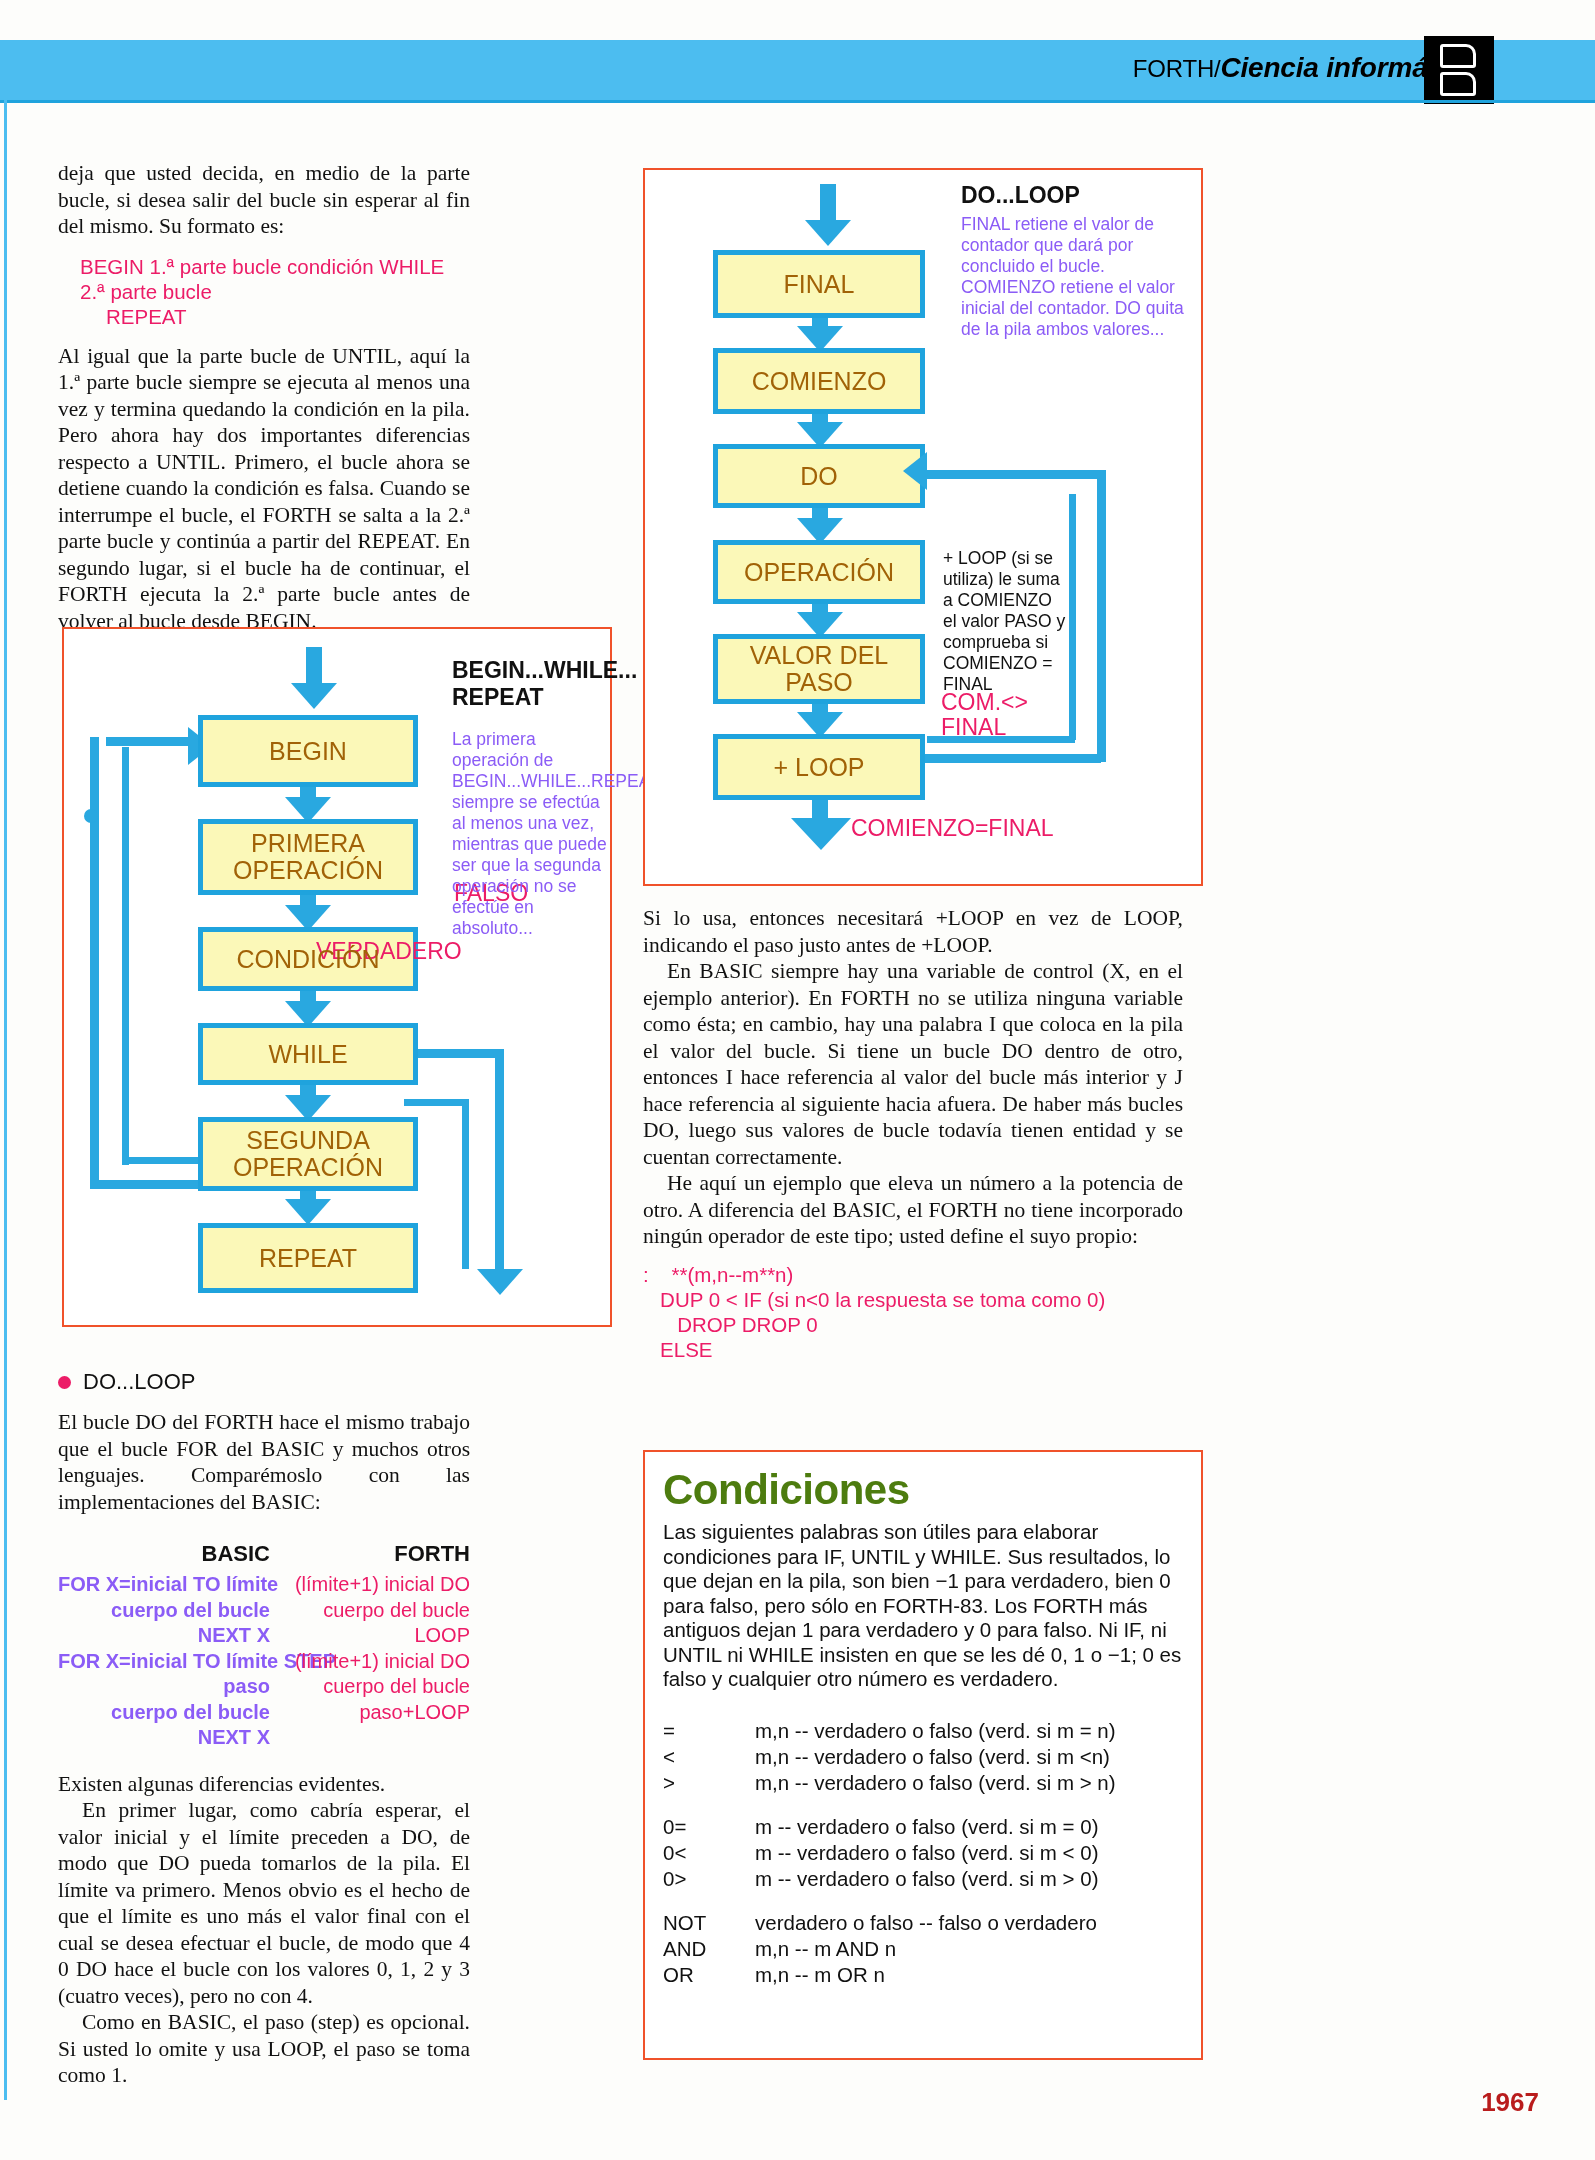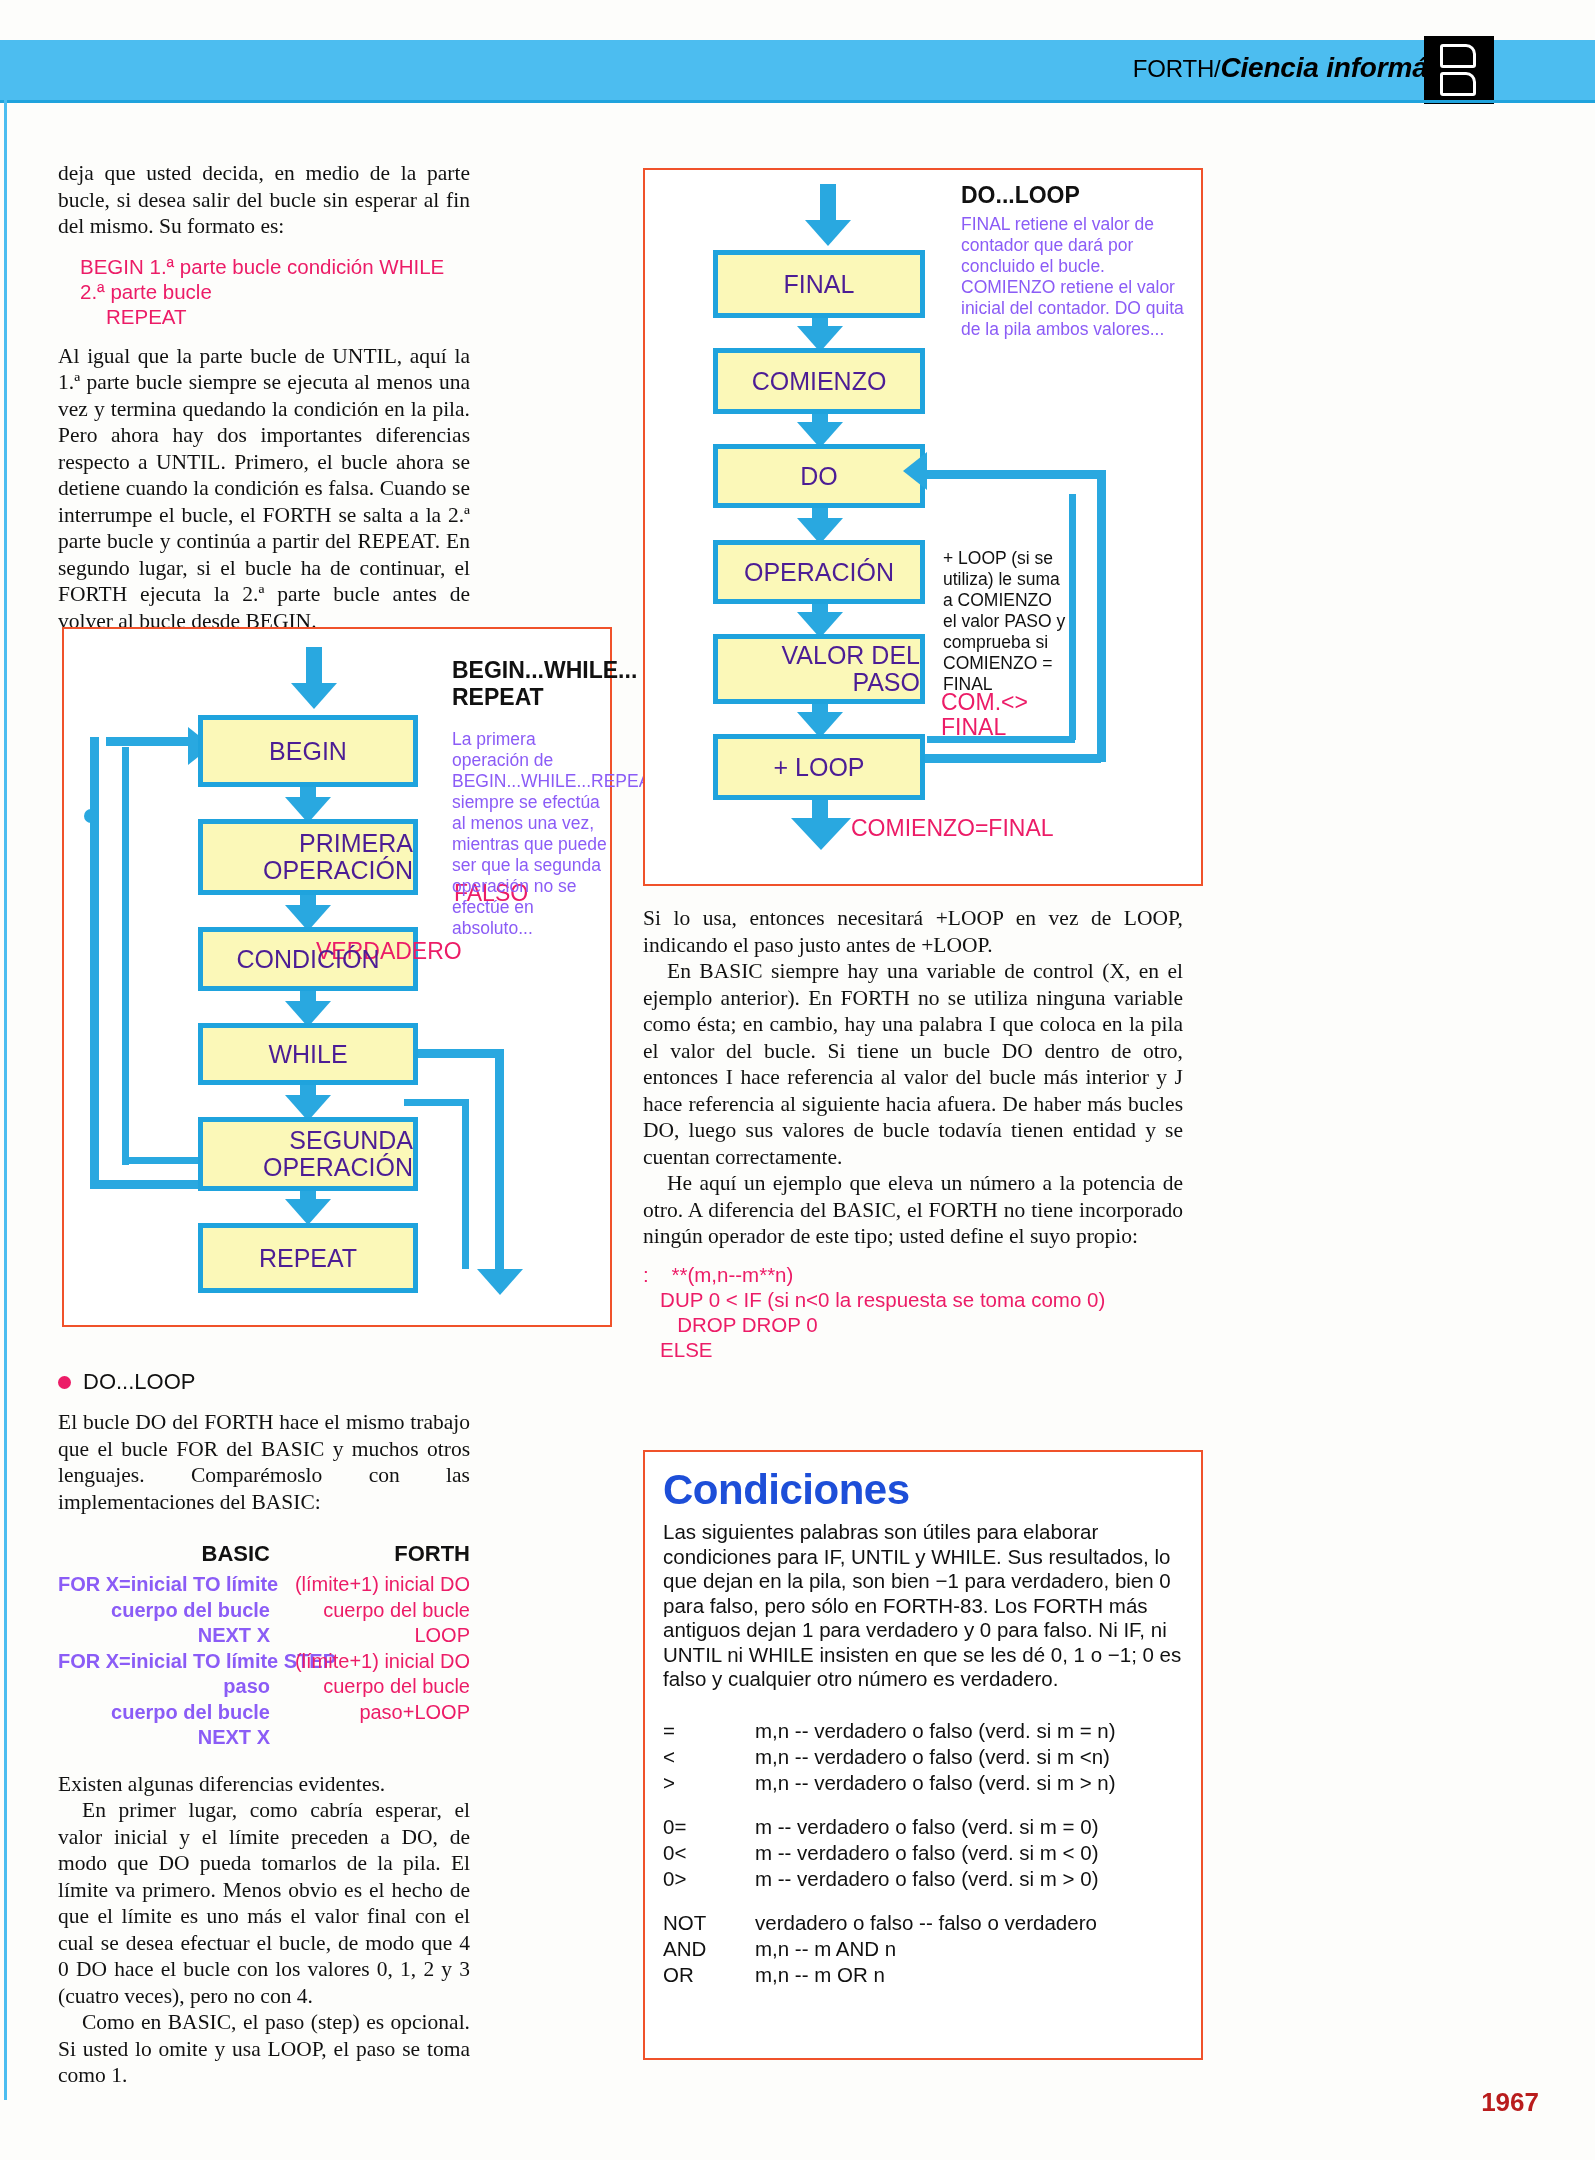--- a/index.html
+++ b/index.html
@@ -92,23 +92,23 @@
   .figbox{
     position:absolute; border:2px solid #f0522a; background:#fff;
   }
 
   
   .node{
     position:absolute;
     background:#fbf8b8;
     border:5px solid #1fa3dd;
     display:flex; align-items:center; justify-content:center;
-    text-align:right;
-    font-family:"Liberation Sans", sans-serif;
-    color:#4c1d95; font-weight:500;
+    text-align:center;
+    font-family:"Liberation Sans", sans-serif;
+    color:#a16207; font-weight:500;
     line-height:1.08;
   }
   .node::after{
     content:""; position:absolute; left:10px; top:10px;
     width:100%; height:100%;
     background:
       repeating-linear-gradient(0deg,#7fd4f5 0 2px,transparent 2px 4px),
       repeating-linear-gradient(90deg,#7fd4f5 0 2px,transparent 2px 4px);
     background-color:#bfe9fb;
     z-index:-1;
@@ -156,21 +156,21 @@
     color:#111; font-size:17.5px; line-height:21px; font-weight:500;
   }
 
   
   .cond{
     position:absolute; left:643px; top:1450px; width:560px; height:610px;
     border:2px solid #f0522a; background:#fff; padding:14px 18px 10px 18px;
   }
   .cond h2{
     margin:0 0 6px 0; font-family:"Liberation Sans", sans-serif;
-    font-size:42px; font-weight:bold; color:#1d4ed8; letter-spacing:-0.5px;
+    font-size:42px; font-weight:bold; color:#4d7c0f; letter-spacing:-0.5px;
   }
   .cond p{
     margin:0; font-family:"Liberation Sans", sans-serif;
     font-size:20.5px; line-height:24.5px; color:#111; font-weight:500;
   }
   .cond table{
     margin-top:26px; border-collapse:collapse;
     font-family:"Liberation Sans", sans-serif;
     font-size:20.5px; color:#111; font-weight:500;
   }

